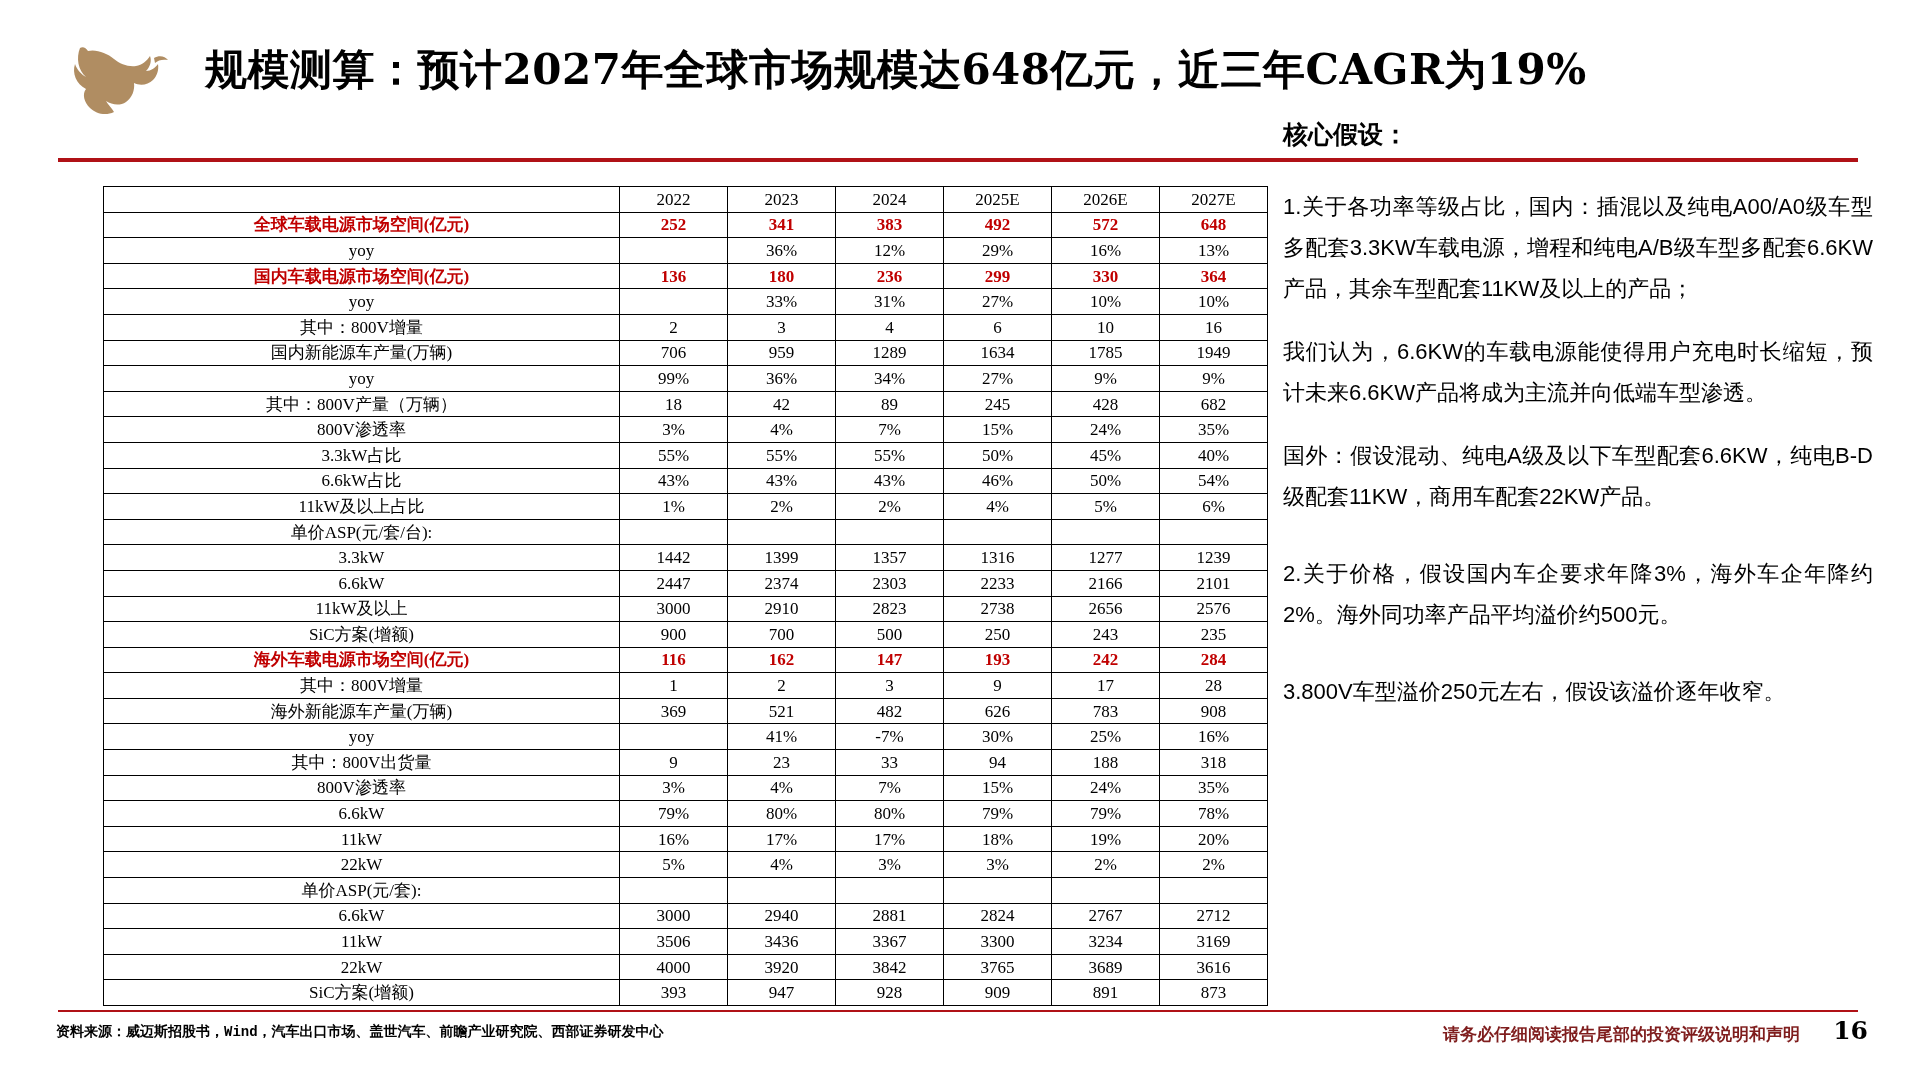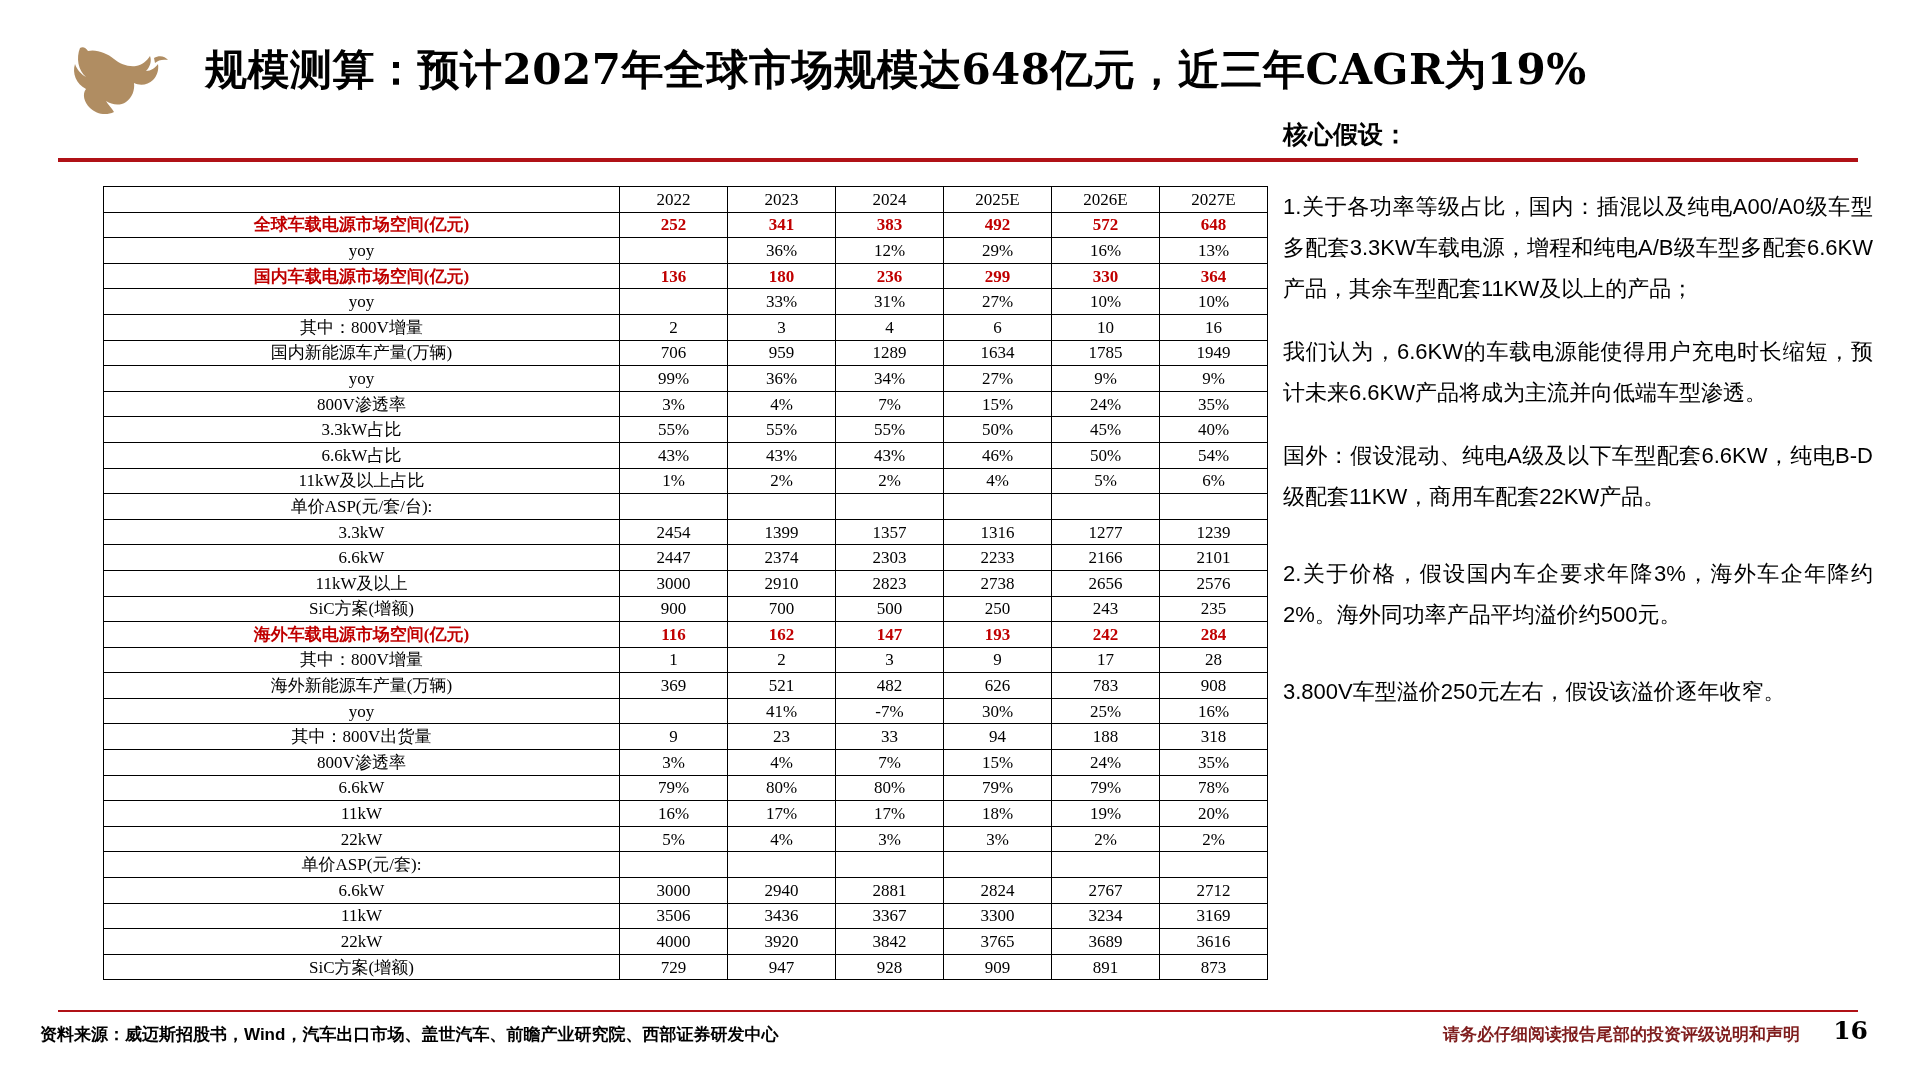--- a/index.html
+++ b/index.html
@@ -117,23 +117,23 @@
 
   
   .footer-rule {
     position: absolute;
     left: 58px; top: 1010px;
     width: 1800px; height: 2px;
     background: #b01116;
   }
   .source {
     position: absolute;
-    left: 40px; top: 1023px;
-    font-family: Liberation Sans, sans-serif;
-    font-size: 17px;
+    left: 56px; top: 1023px;
+    font-family: Liberation Mono, monospace;
+    font-size: 14px;
     font-weight: 700;
     color: #000000;
     white-space: nowrap;
   }
   .disclaimer {
     position: absolute;
     right: 120px; top: 1023px;
     font-family: "DejaVu Serif", "Liberation Serif", serif;
     font-size: 17px;
     font-weight: 700;
@@ -254,20 +254,29 @@
           <tr>
             <td class="lbl">yoy</td>
             <td>99%</td>
             <td>36%</td>
             <td>34%</td>
             <td>27%</td>
             <td>9%</td>
             <td>9%</td>
           </tr>
           <tr>
+            <td class="lbl">其中：800V产量（万辆）</td>
+            <td>18</td>
+            <td>42</td>
+            <td>89</td>
+            <td>245</td>
+            <td>428</td>
+            <td>682</td>
+          </tr>
+          <tr>
             <td class="lbl">800V渗透率</td>
             <td>3%</td>
             <td>4%</td>
             <td>7%</td>
             <td>15%</td>
             <td>24%</td>
             <td>35%</td>
           </tr>
           <tr>
             <td class="lbl">3.3kW占比</td>
@@ -300,21 +309,21 @@
             <td class="lbl">单价ASP(元/套/台):</td>
             <td class="empty"></td>
             <td class="empty"></td>
             <td class="empty"></td>
             <td class="empty"></td>
             <td class="empty"></td>
             <td class="empty"></td>
           </tr>
           <tr>
             <td class="lbl">3.3kW</td>
-            <td>2454</td>
+            <td>1442</td>
             <td>1399</td>
             <td>1357</td>
             <td>1316</td>
             <td>1277</td>
             <td>1239</td>
           </tr>
           <tr>
             <td class="lbl">6.6kW</td>
             <td>2447</td>
             <td>2374</td>
@@ -453,21 +462,21 @@
             <td class="lbl">22kW</td>
             <td>4000</td>
             <td>3920</td>
             <td>3842</td>
             <td>3765</td>
             <td>3689</td>
             <td>3616</td>
           </tr>
           <tr>
             <td class="lbl">SiC方案(增额)</td>
-            <td>729</td>
+            <td>393</td>
             <td>947</td>
             <td>928</td>
             <td>909</td>
             <td>891</td>
             <td>873</td>
           </tr>
         </tbody>
     </table>
   </div>
 

